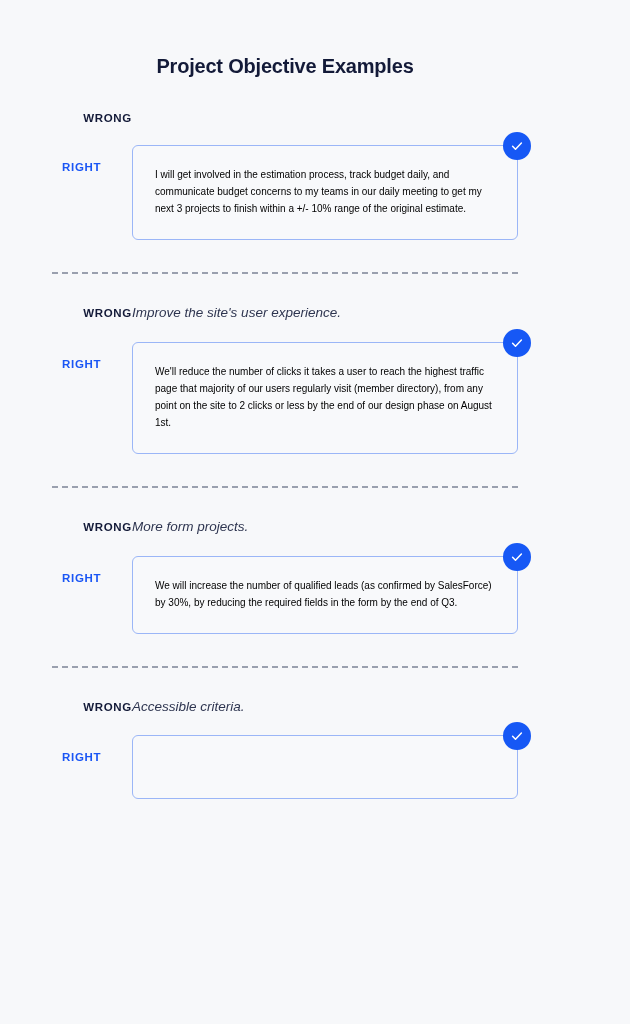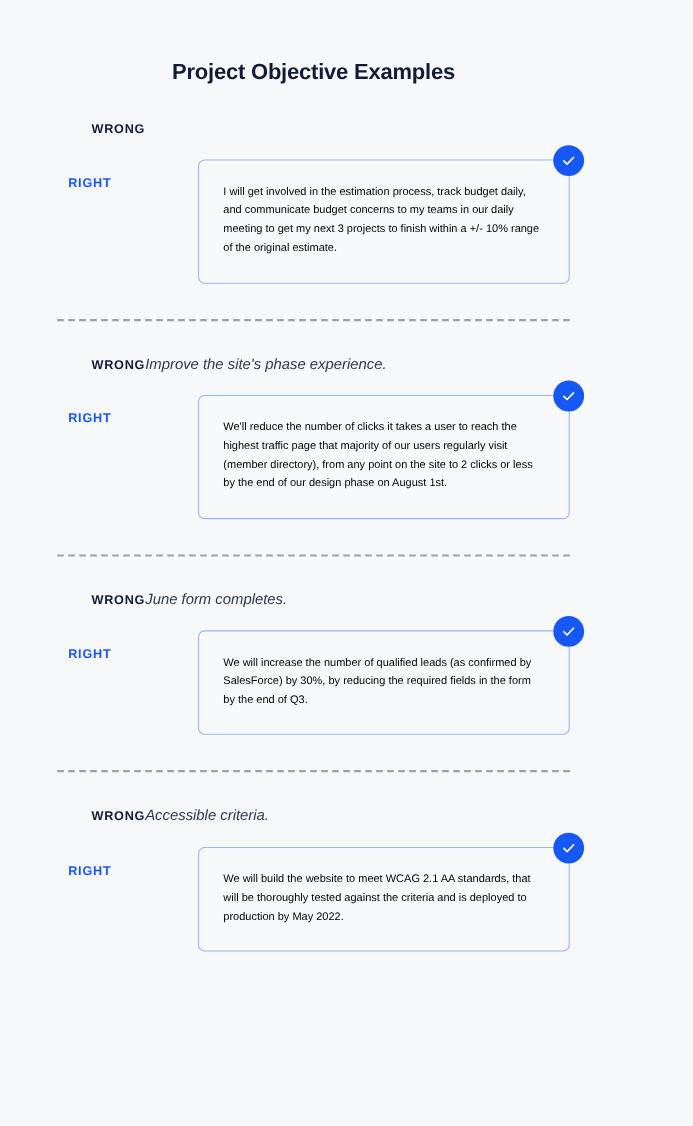--- a/index.html
+++ b/index.html
@@ -55,21 +55,20 @@
   .wrong-text {
     font-size: 13.5px;
     font-style: italic;
     color: #2e3550;
     line-height: 1.35;
   }
   .row-right {
     display: flex;
     align-items: flex-start;
     margin-top: 19px;
-    gap: 48px;
   }
   .row-right .label {
     padding-top: 16px;
   }
   .right-box {
     position: relative;
     flex: 1 1 auto;
     border: 1px solid #9bb6f7;
     border-radius: 6px;
     background: #f8f9fb;
@@ -129,41 +128,41 @@
           </div>
         </div>
       </div>
     </div>
 
     <hr class="divider">
 
     <div class="example-block">
       <div class="row-wrong">
         <div class="label label-wrong">WRONG</div>
-        <div class="wrong-text">Improve the site's phase experience.</div>
+        <div class="wrong-text">Improve the site's user experience.</div>
       </div>
       <div class="row-right">
         <div class="label label-right">RIGHT</div>
         <div class="right-box">
           <p class="right-text">We'll reduce the number of clicks it takes a user to reach the highest traffic page that majority of our users regularly visit (member directory), from any point on the site to 2 clicks or less by the end of our design phase on August 1st.</p>
           <div class="check-badge">
             <svg width="16" height="16" viewBox="0 0 16 16" aria-hidden="true">
               <path d="M3.6 8.3 L6.5 11.2 L12.4 5.1" fill="none" stroke="#ffffff" stroke-width="1.5" stroke-linecap="round" stroke-linejoin="round"></path>
             </svg>
           </div>
         </div>
       </div>
     </div>
 
     <hr class="divider">
 
     <div class="example-block">
       <div class="row-wrong">
         <div class="label label-wrong">WRONG</div>
-        <div class="wrong-text">June form completes.</div>
+        <div class="wrong-text">More form projects.</div>
       </div>
       <div class="row-right">
         <div class="label label-right">RIGHT</div>
         <div class="right-box">
           <p class="right-text">We will increase the number of qualified leads (as confirmed by SalesForce) by 30%, by reducing the required fields in the form by the end of Q3.</p>
           <div class="check-badge">
             <svg width="16" height="16" viewBox="0 0 16 16" aria-hidden="true">
               <path d="M3.6 8.3 L6.5 11.2 L12.4 5.1" fill="none" stroke="#ffffff" stroke-width="1.5" stroke-linecap="round" stroke-linejoin="round"></path>
             </svg>
           </div>
@@ -174,21 +173,20 @@
     <hr class="divider">
 
     <div class="example-block">
       <div class="row-wrong">
         <div class="label label-wrong">WRONG</div>
         <div class="wrong-text">Accessible criteria.</div>
       </div>
       <div class="row-right">
         <div class="label label-right">RIGHT</div>
         <div class="right-box">
-          <p class="right-text">We will build the website to meet WCAG 2.1 AA standards, that will be thoroughly tested against the criteria and is deployed to production by May 2022.</p>
           <div class="check-badge">
             <svg width="16" height="16" viewBox="0 0 16 16" aria-hidden="true">
               <path d="M3.6 8.3 L6.5 11.2 L12.4 5.1" fill="none" stroke="#ffffff" stroke-width="1.5" stroke-linecap="round" stroke-linejoin="round"></path>
             </svg>
           </div>
         </div>
       </div>
     </div>
 
   </div>

